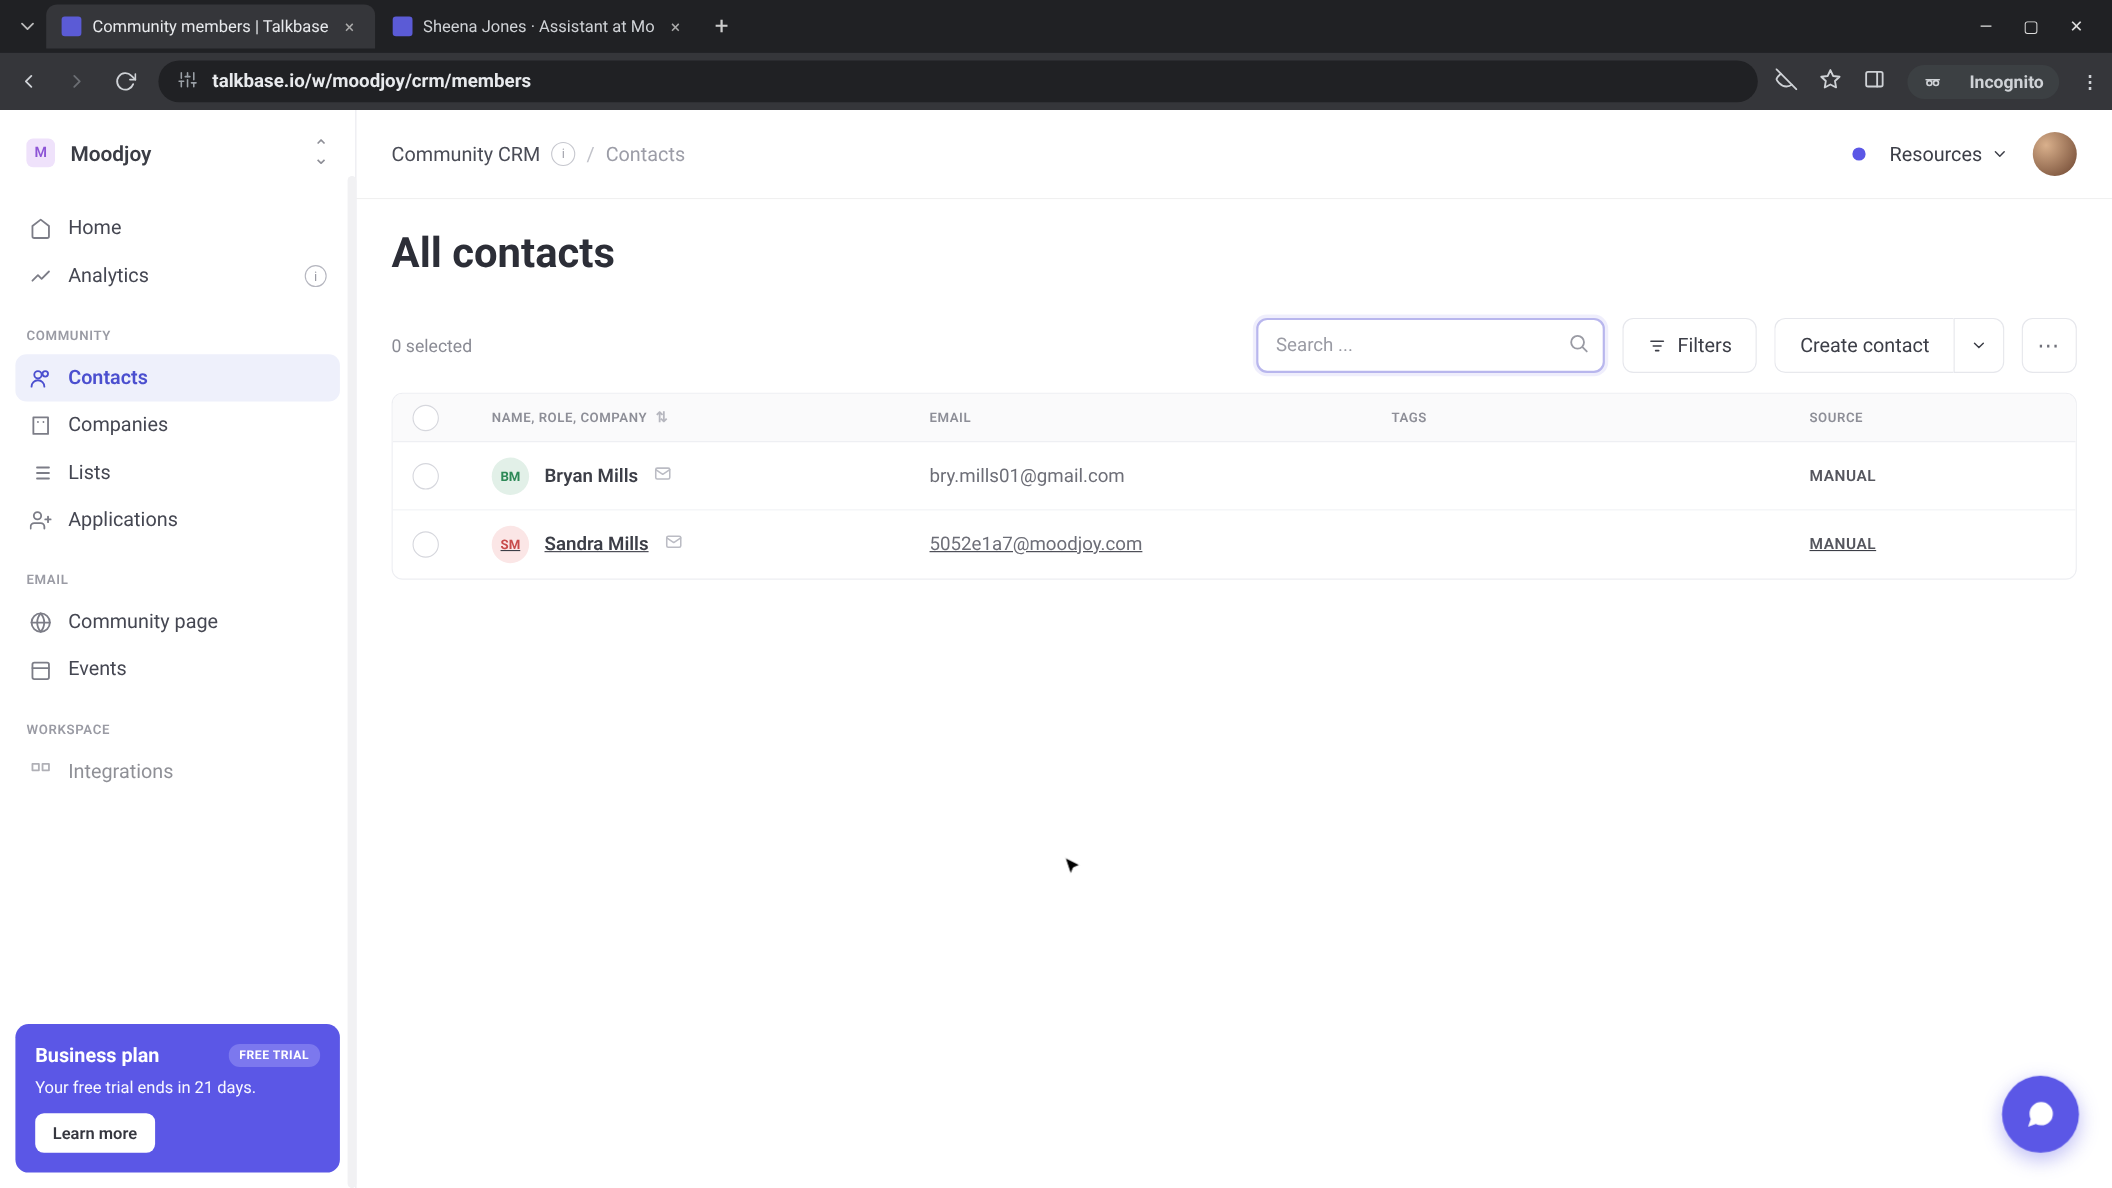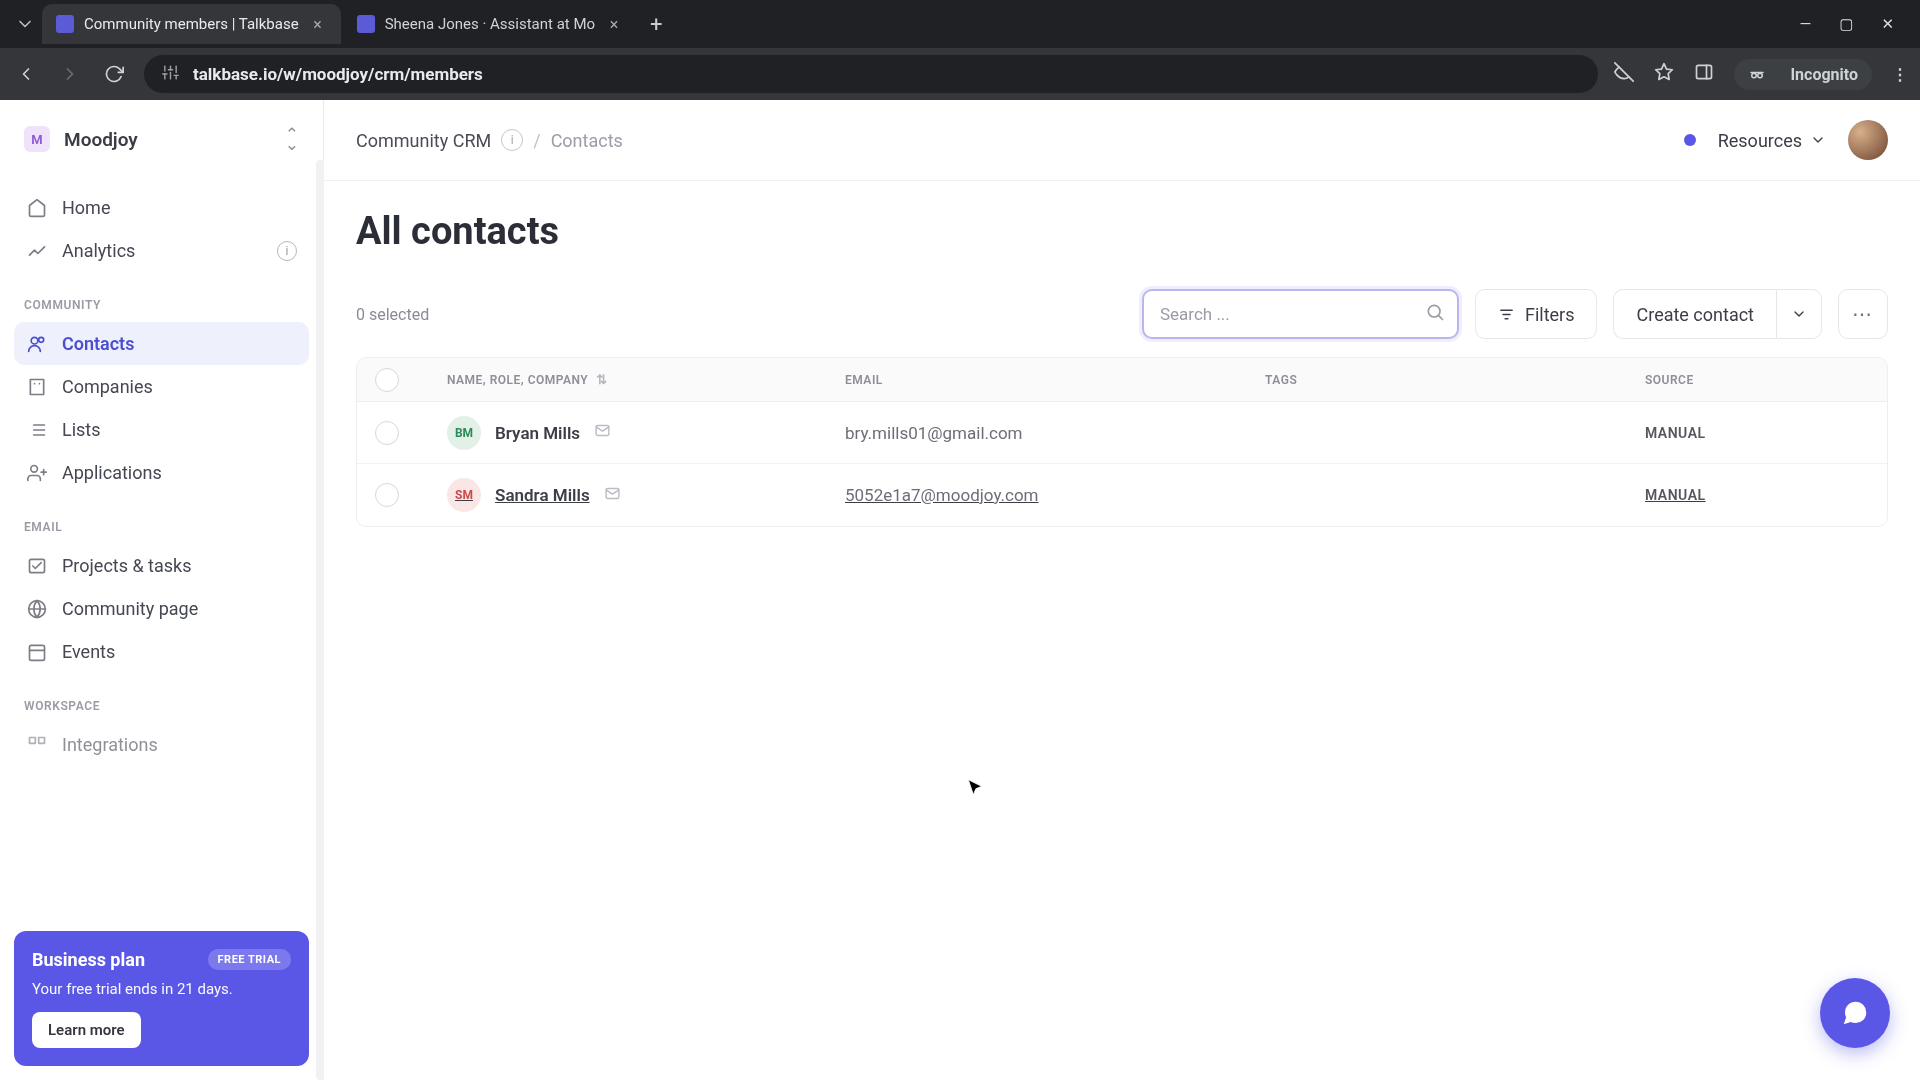--- a/index.html
+++ b/index.html
@@ -274,29 +274,20 @@
           </span>
         <span>Applications</span>
       </div>
     </div>
 
     <div class="sb-group">
       <div class="sb-label">EMAIL</div>
       <div class="sb-item">
         <span class="ic">
             <svg class="icon-svg" viewBox="0 0 24 24">
-              <rect x="3" y="4" width="18" height="16" rx="2"></rect>
-              <polyline points="7 12 10 15 17 8"></polyline>
-            </svg>
-          </span>
-        <span>Projects &amp; tasks</span>
-      </div>
-      <div class="sb-item">
-        <span class="ic">
-            <svg class="icon-svg" viewBox="0 0 24 24">
               <circle cx="12" cy="12" r="10"></circle>
               <line x1="2" y1="12" x2="22" y2="12"></line>
               <path d="M12 2a15 15 0 0 1 0 20a15 15 0 0 1 0-20"></path>
             </svg>
           </span>
         <span>Community page</span>
       </div>
       <div class="sb-item">
         <span class="ic">
             <svg class="icon-svg" viewBox="0 0 24 24">

